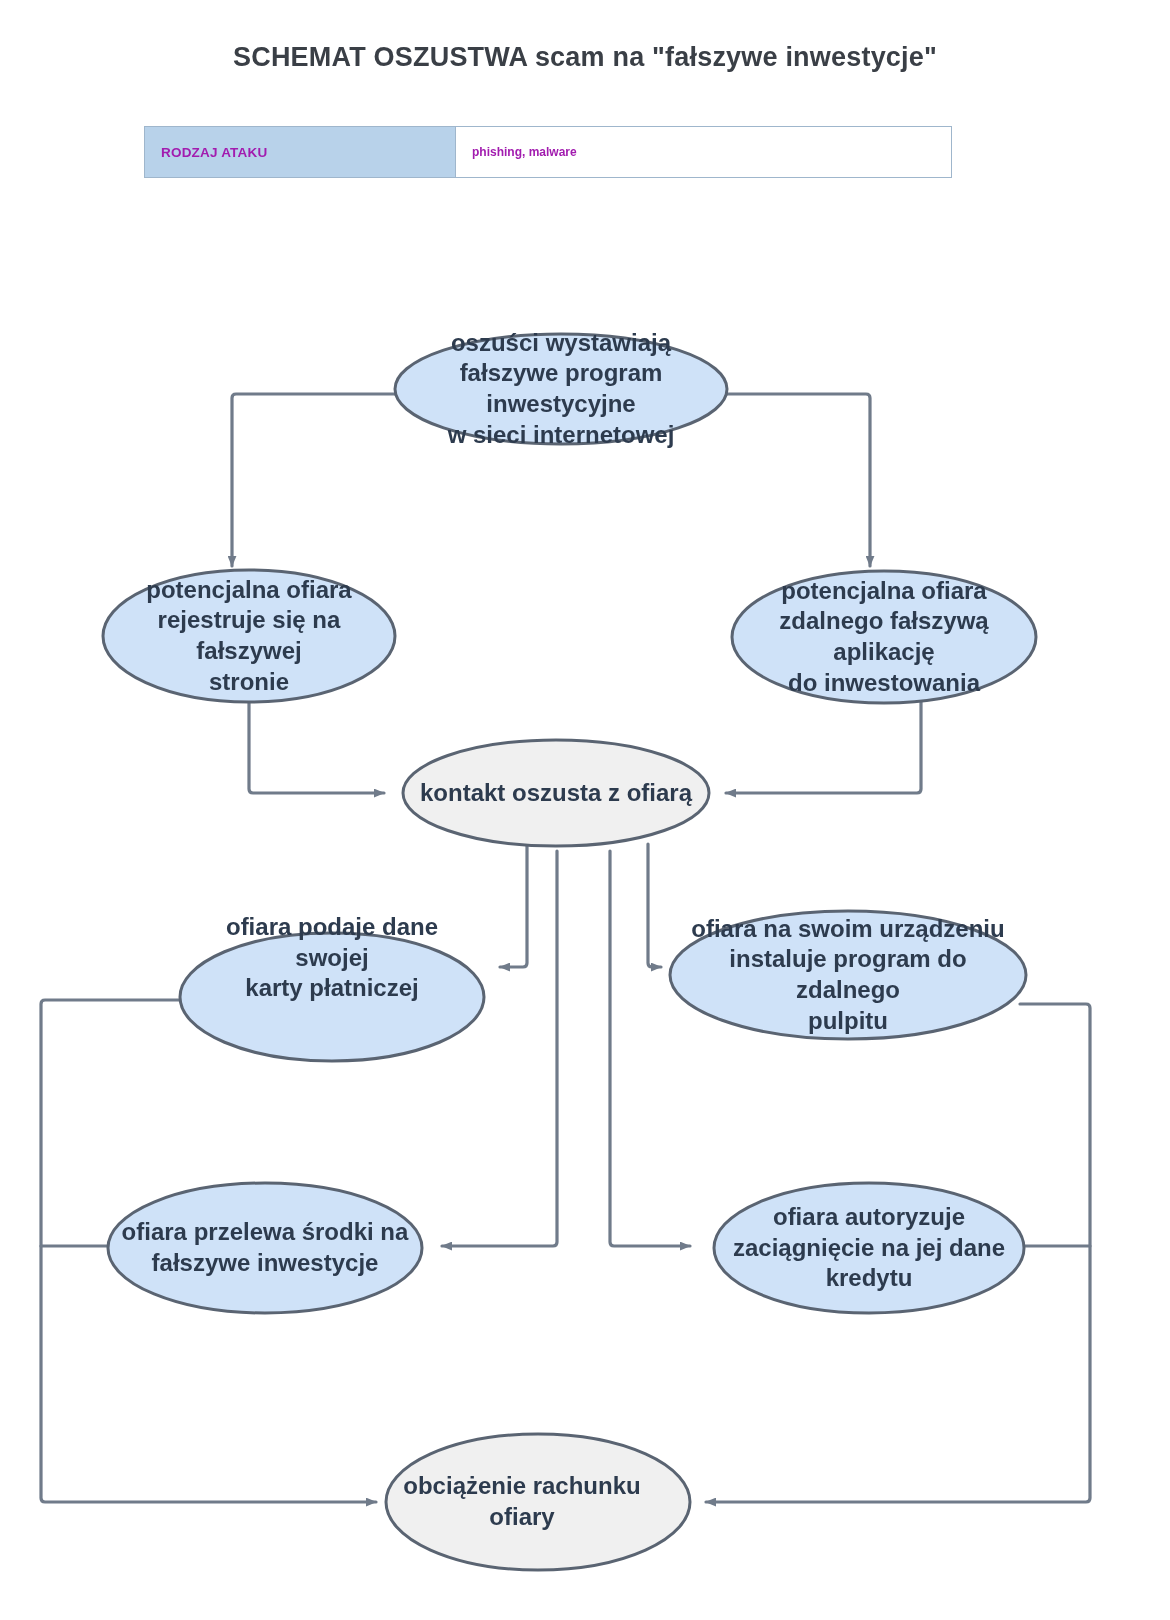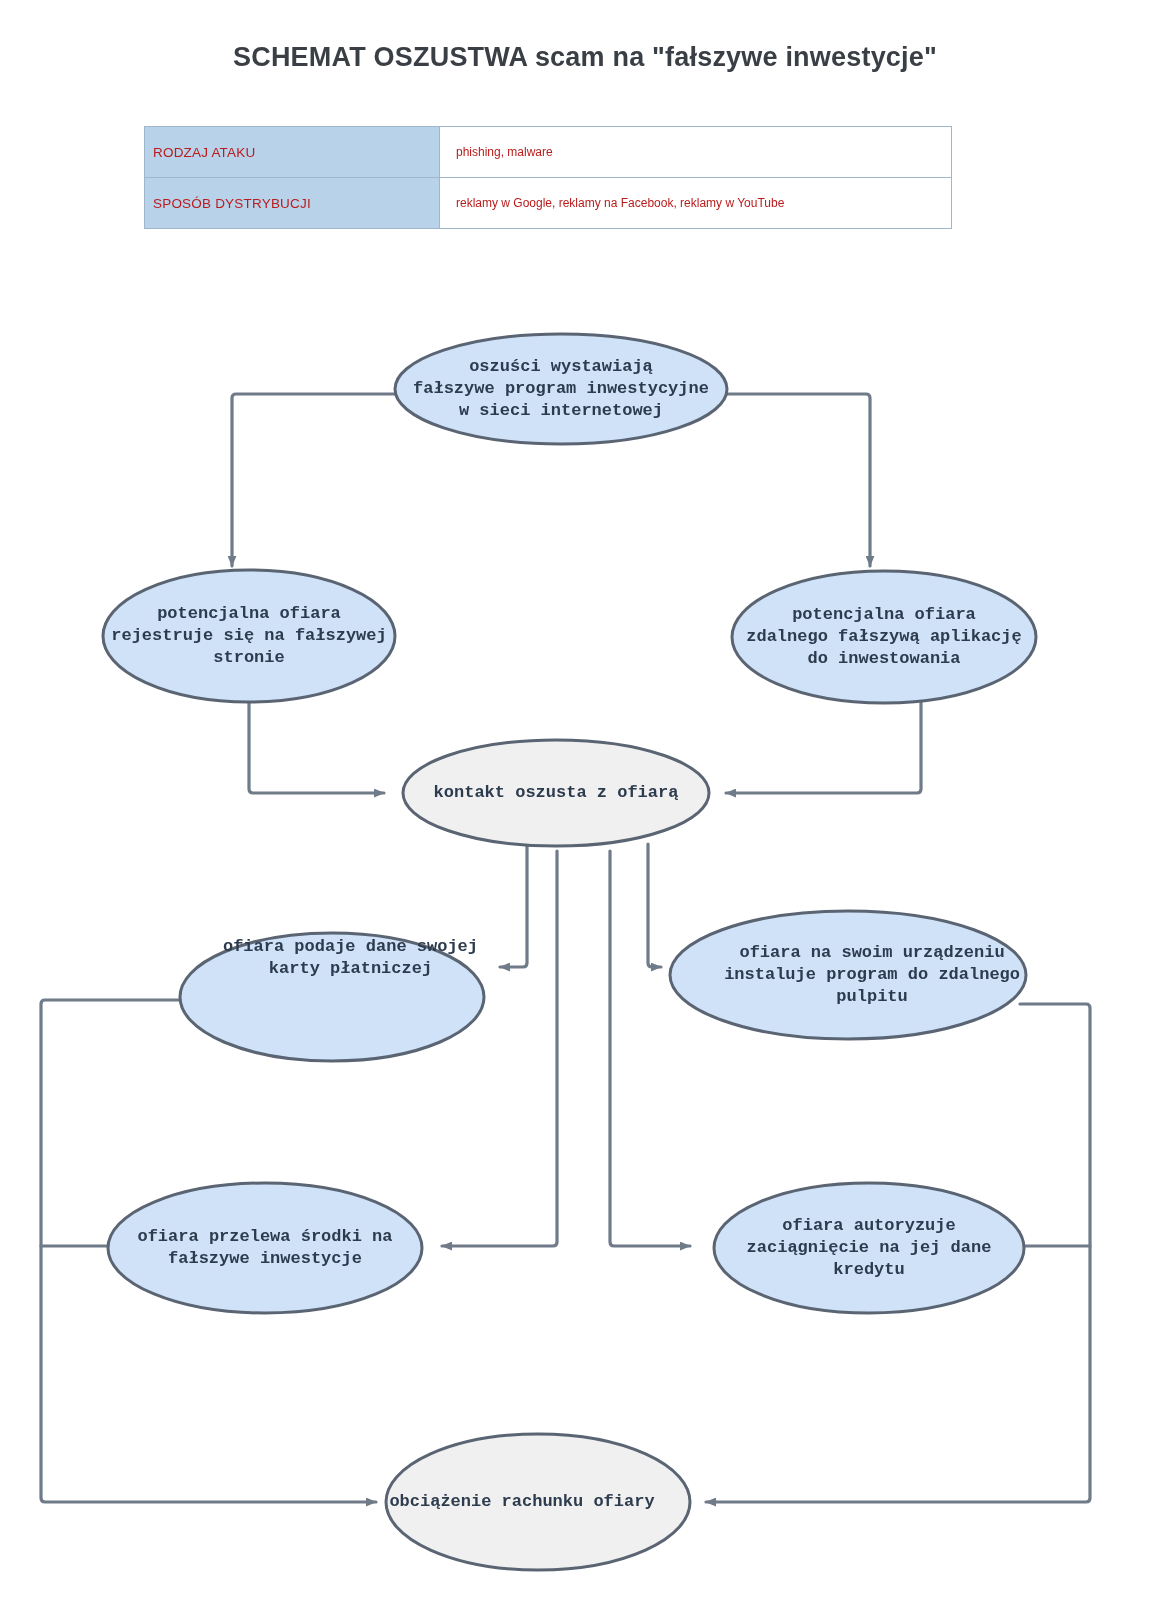--- a/index.html
+++ b/index.html
@@ -15,51 +15,47 @@
   }
 
   
   #info-table{
     position:absolute; left:144px; top:126px;
     width:808px; border-collapse:collapse;
     table-layout:fixed;
   }
   #info-table td{
     border:1px solid #9fb6cc;
-    height:50px; padding:0 8px; vertical-align:middle;
-    font-size:13.5px; font-weight:normal; color:#b91c1c;
+    height:50px; padding:0 16px; vertical-align:middle;
+    font-size:13.5px; font-weight:bold; color:#a21caf;
   }
   #info-table td.k{ width:278px; background:#b8d2ea; letter-spacing:.2px;}
   #info-table td.v{ background:#ffffff; font-size:12px; padding-left:16px;}
 
   
   #flow{ position:absolute; left:0; top:0; width:1170px; height:1620px; }
 
   .node-label{
     position:absolute;
     display:flex; align-items:center; justify-content:center;
     text-align:center; font-weight:bold; pointer-events:none;
     line-height:1.28;
   }
-  .nl-18{font-size:17px;font-family:Liberation Mono, monospace;}
+  .nl-18{font-size:24px;}
 </style>
 </head>
 <body>
 
 <div id="title">SCHEMAT OSZUSTWA scam na "fałszywe inwestycje"</div>
 
 <table id="info-table">
   <tbody>
     <tr>
       <td class="k">RODZAJ ATAKU</td>
       <td class="v">phishing, malware</td>
-    </tr>
-    <tr>
-      <td class="k">SPOSÓB DYSTRYBUCJI</td>
-      <td class="v">reklamy w Google, reklamy na  Facebook, reklamy w YouTube</td>
     </tr>
   </tbody>
 </table>
 
 <svg id="flow" viewBox="0 0 1170 1620">
   <defs>
     <marker id="ah" markerWidth="11" markerHeight="9" refX="10.2" refY="4.5" orient="auto" markerUnits="userSpaceOnUse">
       <path d="M0,0 L11,4.5 L0,9 z" fill="#707b8a"></path>
     </marker>
   </defs>

